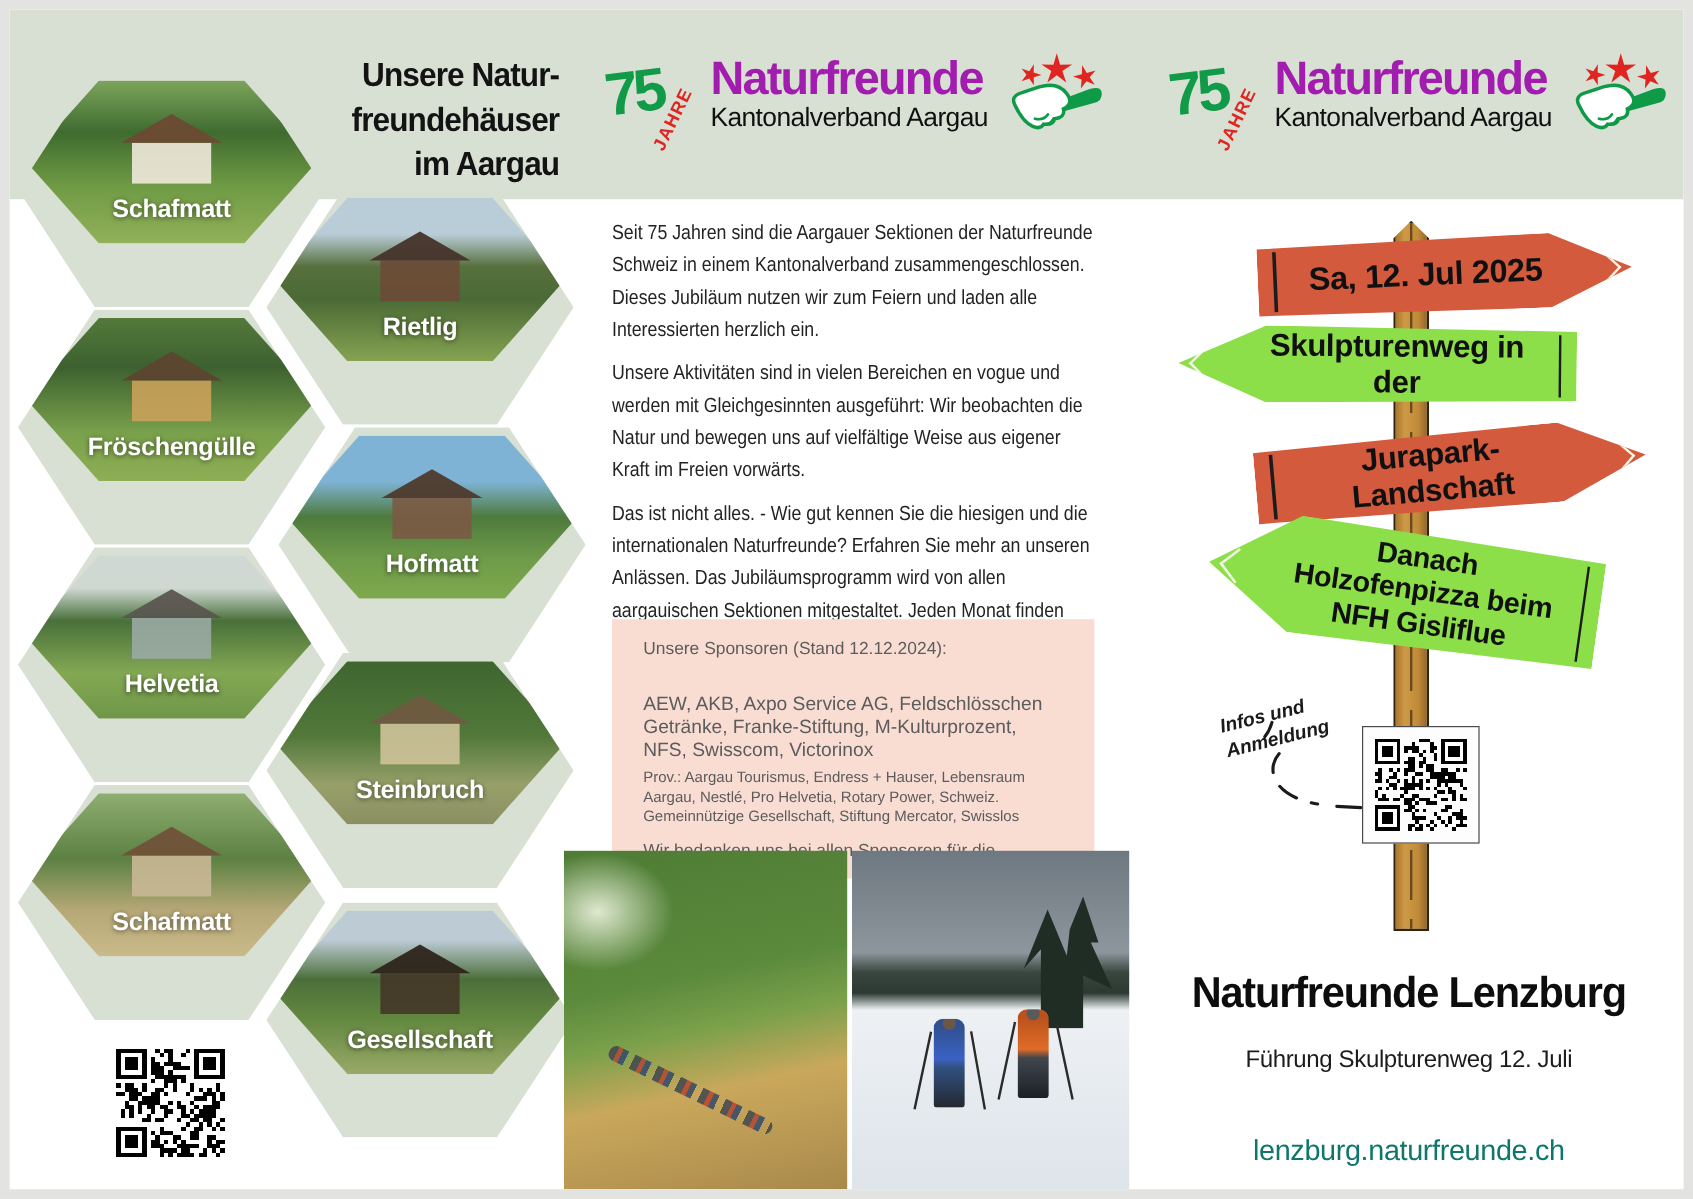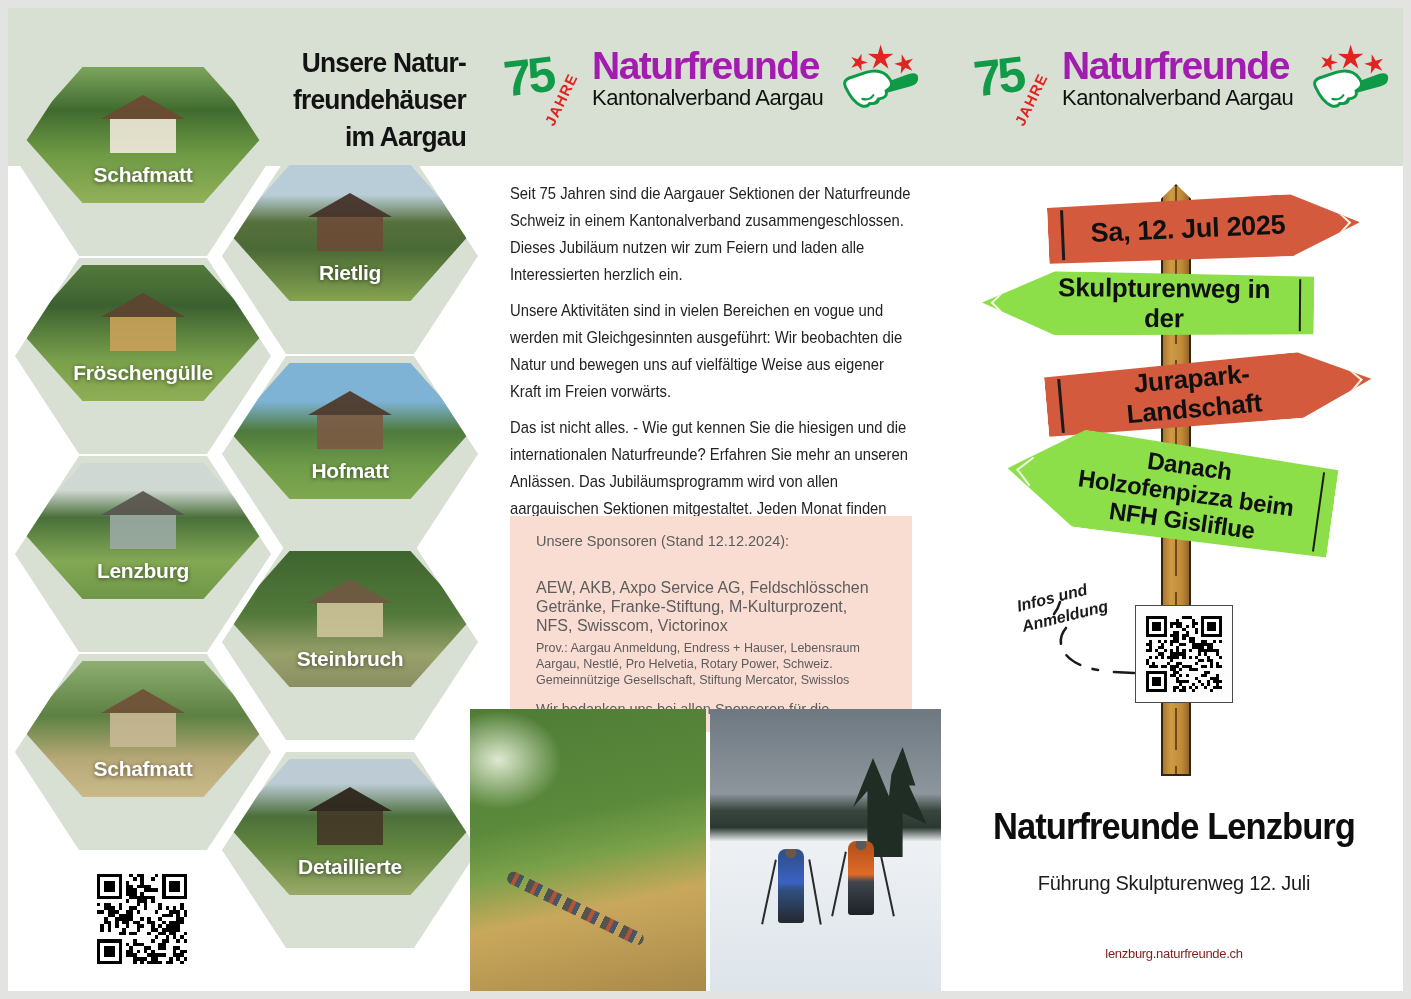--- a/index.html
+++ b/index.html
@@ -128,21 +128,21 @@
     transform:rotate(-14deg); }
   .dash-curve { position:absolute; left:1018px; top:592px; z-index:4; }
 
   
   .club-title { position:absolute; left:960px; top:798px; width:412px; text-align:center;
     font-size:36px; font-weight:700; color:#0d0d0d; letter-spacing:-1px;
     transform:scaleX(.96); transform-origin:center top; }
   .event-line { position:absolute; left:960px; top:864px; width:412px; text-align:center;
     font-size:20px; color:#1c1c1c; letter-spacing:-0.3px; }
   .website { position:absolute; left:960px; top:938px; width:412px; text-align:center;
-    font-size:13px; color:#7f1d1d; letter-spacing:-0.3px; }
+    font-size:24px; color:#0f766e; letter-spacing:-0.3px; }
 </style>
 </head>
 <body>
 
 <div class="frame">
 <div class="page">
 
   <div class="header-band"></div>
 
   <div class="left-title">
@@ -159,43 +159,43 @@
   <div class="hex" style="left:7px;top:250px;">
     <div class="hex-in hx-froeschenguelle">
       <span class="hex-label">Fröschengülle</span>
     </div>
   </div>
   <div class="hex" style="left:214px;top:150px;">
     <div class="hex-in hx-rietlig">
       <span class="hex-label">Rietlig</span>
     </div>
   </div>
-  <div class="hex" style="left:214px;top:348px;">
+  <div class="hex" style="left:224px;top:348px;">
     <div class="hex-in hx-hofmatt">
       <span class="hex-label">Hofmatt</span>
     </div>
   </div>
   <div class="hex" style="left:7px;top:448px;">
     <div class="hex-in hx-gisliflue">
-      <span class="hex-label">Lenzburg</span>
+      <span class="hex-label">Helvetia</span>
     </div>
   </div>
   <div class="hex" style="left:214px;top:536px;">
     <div class="hex-in hx-steinbruch">
       <span class="hex-label">Steinbruch</span>
     </div>
   </div>
   <div class="hex" style="left:7px;top:646px;">
     <div class="hex-in hx-sonnenberg">
       <span class="hex-label">Schafmatt</span>
     </div>
   </div>
   <div class="hex" style="left:214px;top:744px;">
     <div class="hex-in hx-oberentfelden">
-      <span class="hex-label">Detaillierte</span>
+      <span class="hex-label">Gesellschaft</span>
     </div>
   </div>
 
   <div class="qr qr-left">
         <svg viewBox="-0.5 -0.5 26 26" shape-rendering="crispEdges">
           <rect x="9" y="0" width="1" height="1" fill="#000"></rect>
           <rect x="11" y="0" width="1" height="1" fill="#000"></rect>
           <rect x="12" y="0" width="1" height="1" fill="#000"></rect>
           <rect x="16" y="0" width="1" height="1" fill="#000"></rect>
           <rect x="10" y="1" width="1" height="1" fill="#000"></rect>
@@ -450,21 +450,21 @@
   <div class="paragraphs">
     <p>Seit 75 Jahren sind die Aargauer Sektionen der Naturfreunde Schweiz in einem Kantonalverband zusammengeschlossen. Dieses Jubiläum nutzen wir zum Feiern und laden alle Interessierten herzlich ein.</p>
     <p>Unsere Aktivitäten sind in vielen Bereichen en vogue und werden mit Gleichgesinnten ausgeführt: Wir beobachten die Natur und bewegen uns auf vielfältige Weise aus eigener Kraft im Freien vorwärts.</p>
     <p>Das ist nicht alles. - Wie gut kennen Sie die hiesigen und die internationalen Naturfreunde? Erfahren Sie mehr an unseren Anlässen. Das Jubiläumsprogramm wird von allen aargauischen Sektionen mitgestaltet. Jeden Monat finden öffentliche Anlässe statt.</p>
     <p>Einige Anlässe benötigen eine Anmeldung. Detaillierte Informationen finden Sie auf www.naturfreunde-aargau.ch</p>
   </div>
 
   <div class="sponsor-box">
     <div class="sp-head">Unsere Sponsoren (Stand 12.12.2024):</div>
     <div class="sp-main">AEW, AKB, Axpo Service AG, Feldschlösschen Getränke, Franke-Stiftung, M-Kulturprozent, NFS, Swisscom, Victorinox</div>
-    <div class="sp-prov">Prov.: Aargau Anmeldung, Endress + Hauser, Lebensraum Aargau, Nestlé, Pro Helvetia, Rotary Power, Schweiz. Gemeinnützige Gesellschaft, Stiftung Mercator, Swisslos</div>
+    <div class="sp-prov">Prov.: Aargau Tourismus, Endress + Hauser, Lebensraum Aargau, Nestlé, Pro Helvetia, Rotary Power, Schweiz. Gemeinnützige Gesellschaft, Stiftung Mercator, Swisslos</div>
     <div class="sp-thanks">Wir bedanken uns bei allen Sponsoren für die Unterstützung</div>
   </div>
 
   <div class="photo-summer">
     <div class="hiker-line"></div>
   </div>
   <div class="photo-winter">
     <div class="pines"></div>
     <div class="skier skier-1"></div>
     <div class="skier skier-2"></div>

